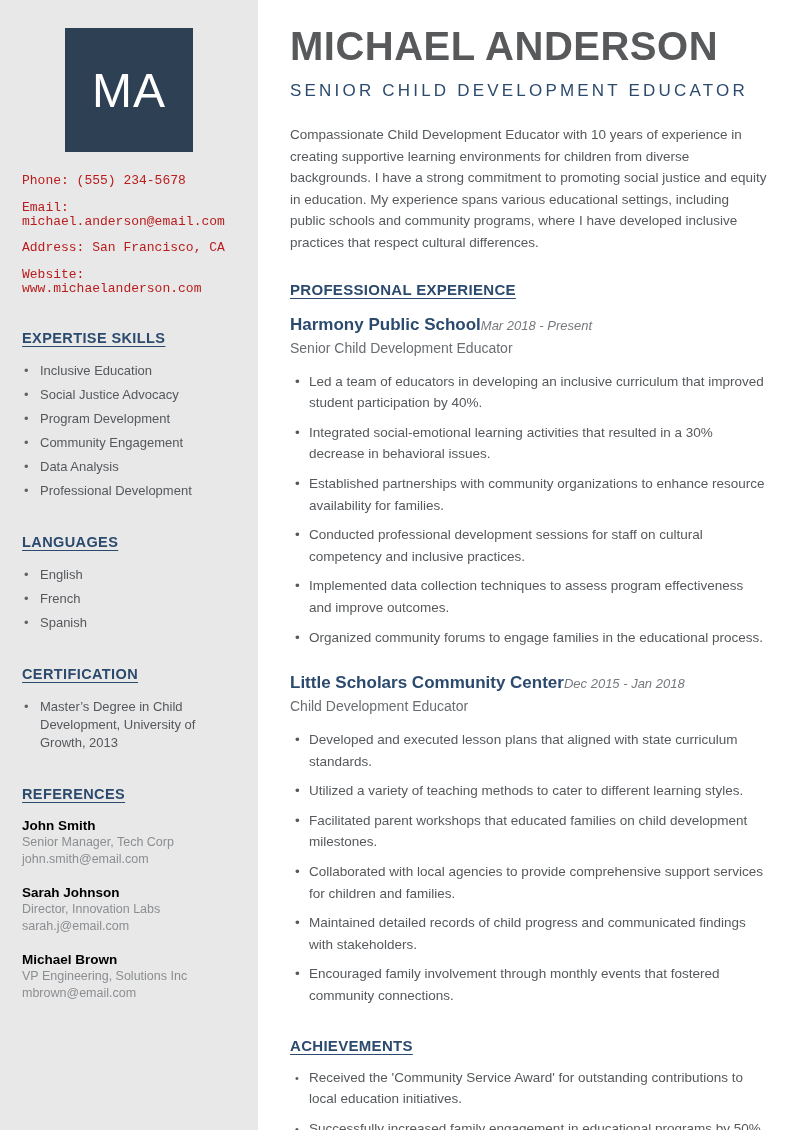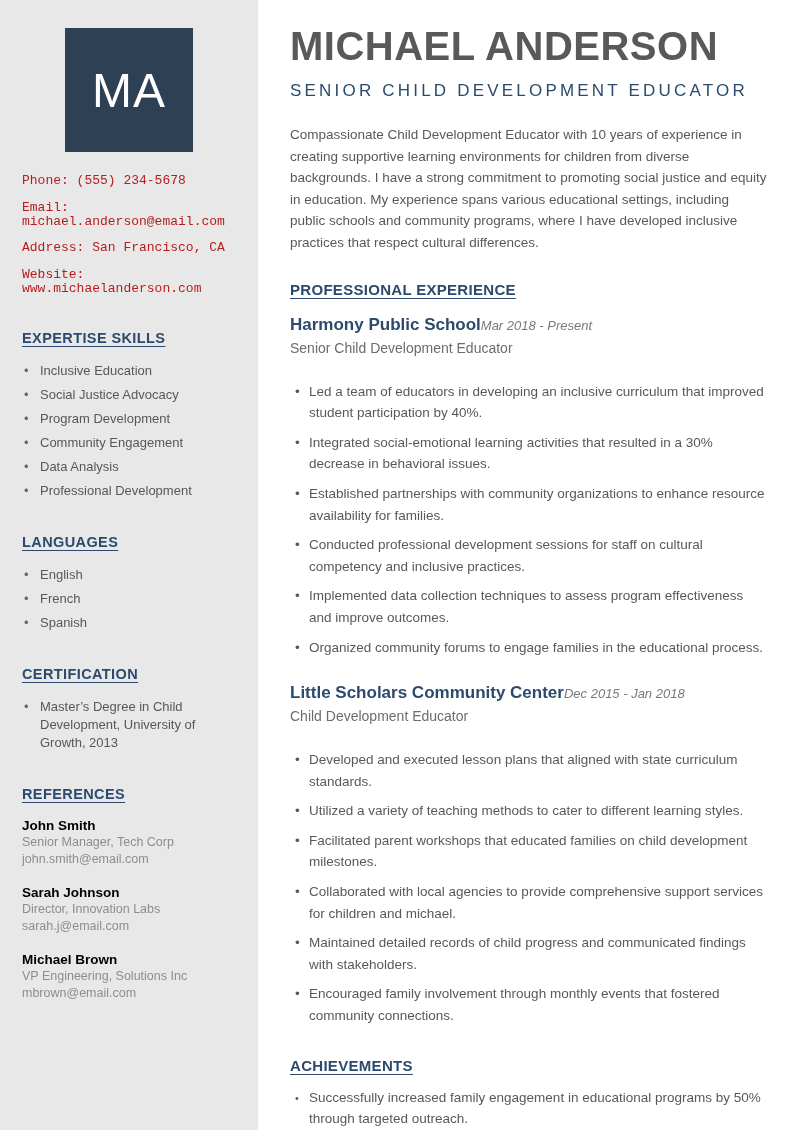--- a/index.html
+++ b/index.html
@@ -61,21 +61,21 @@
     text-decoration: underline; text-underline-offset: 3px;
   }
   .section-heading.experience { margin-top: 27px; }
   .section-heading.achievements { margin-top: 30px; }
   .job { margin-top: 17px; }
   .job + .job { margin-top: 25px; }
   .job-header { display: flex; align-items: baseline; justify-content: flex-start; }
   .job-company { font-size: 17px; font-weight: bold; color: #2b4a6d; }
   .job-dates { font-size: 13px; font-style: italic; color: #76797c; white-space: nowrap; }
   .job-title { margin-top: 5px; font-size: 14px; color: #6a6d70; }
-  .bullet-list { list-style: none; margin-top: 25px; }
+  .bullet-list { list-style: none; margin-top: 15px; }
   .bullet-list li {
     position: relative; padding-left: 19px; font-size: 13.5px; color: #56595c;
     line-height: 21.6px; margin-bottom: 8px;
   }
   .bullet-list li::before {
     content: "\2022"; position: absolute; left: 5px; top: 0; color: #56595c;
   }
   .bullet-list.small-markers { margin-top: 13px; }
   .bullet-list.small-markers li::before { font-size: 11px; top: 1px; }
 </style>
@@ -162,26 +162,27 @@
     <section class="job">
       <div class="job-header">
         <span class="job-company">Little Scholars Community Center</span>
         <span class="job-dates">Dec 2015 - Jan 2018</span>
       </div>
       <div class="job-title">Child Development Educator</div>
       <ul class="bullet-list">
         <li>Developed and executed lesson plans that aligned with state curriculum standards.</li>
         <li>Utilized a variety of teaching methods to cater to different learning styles.</li>
         <li>Facilitated parent workshops that educated families on child development milestones.</li>
-        <li>Collaborated with local agencies to provide comprehensive support services for children and michael.</li>
+        <li>Collaborated with local agencies to provide comprehensive support services for children and families.</li>
         <li>Maintained detailed records of child progress and communicated findings with stakeholders.</li>
         <li>Encouraged family involvement through monthly events that fostered community connections.</li>
       </ul>
     </section>
 
     <h2 class="section-heading achievements">ACHIEVEMENTS</h2>
     <ul class="bullet-list small-markers">
+      <li>Received the 'Community Service Award' for outstanding contributions to local education initiatives.</li>
       <li>Successfully increased family engagement in educational programs by 50% through targeted outreach.</li>
 
     </ul>
   </main>
 
 </div>
 
 </body></html>

